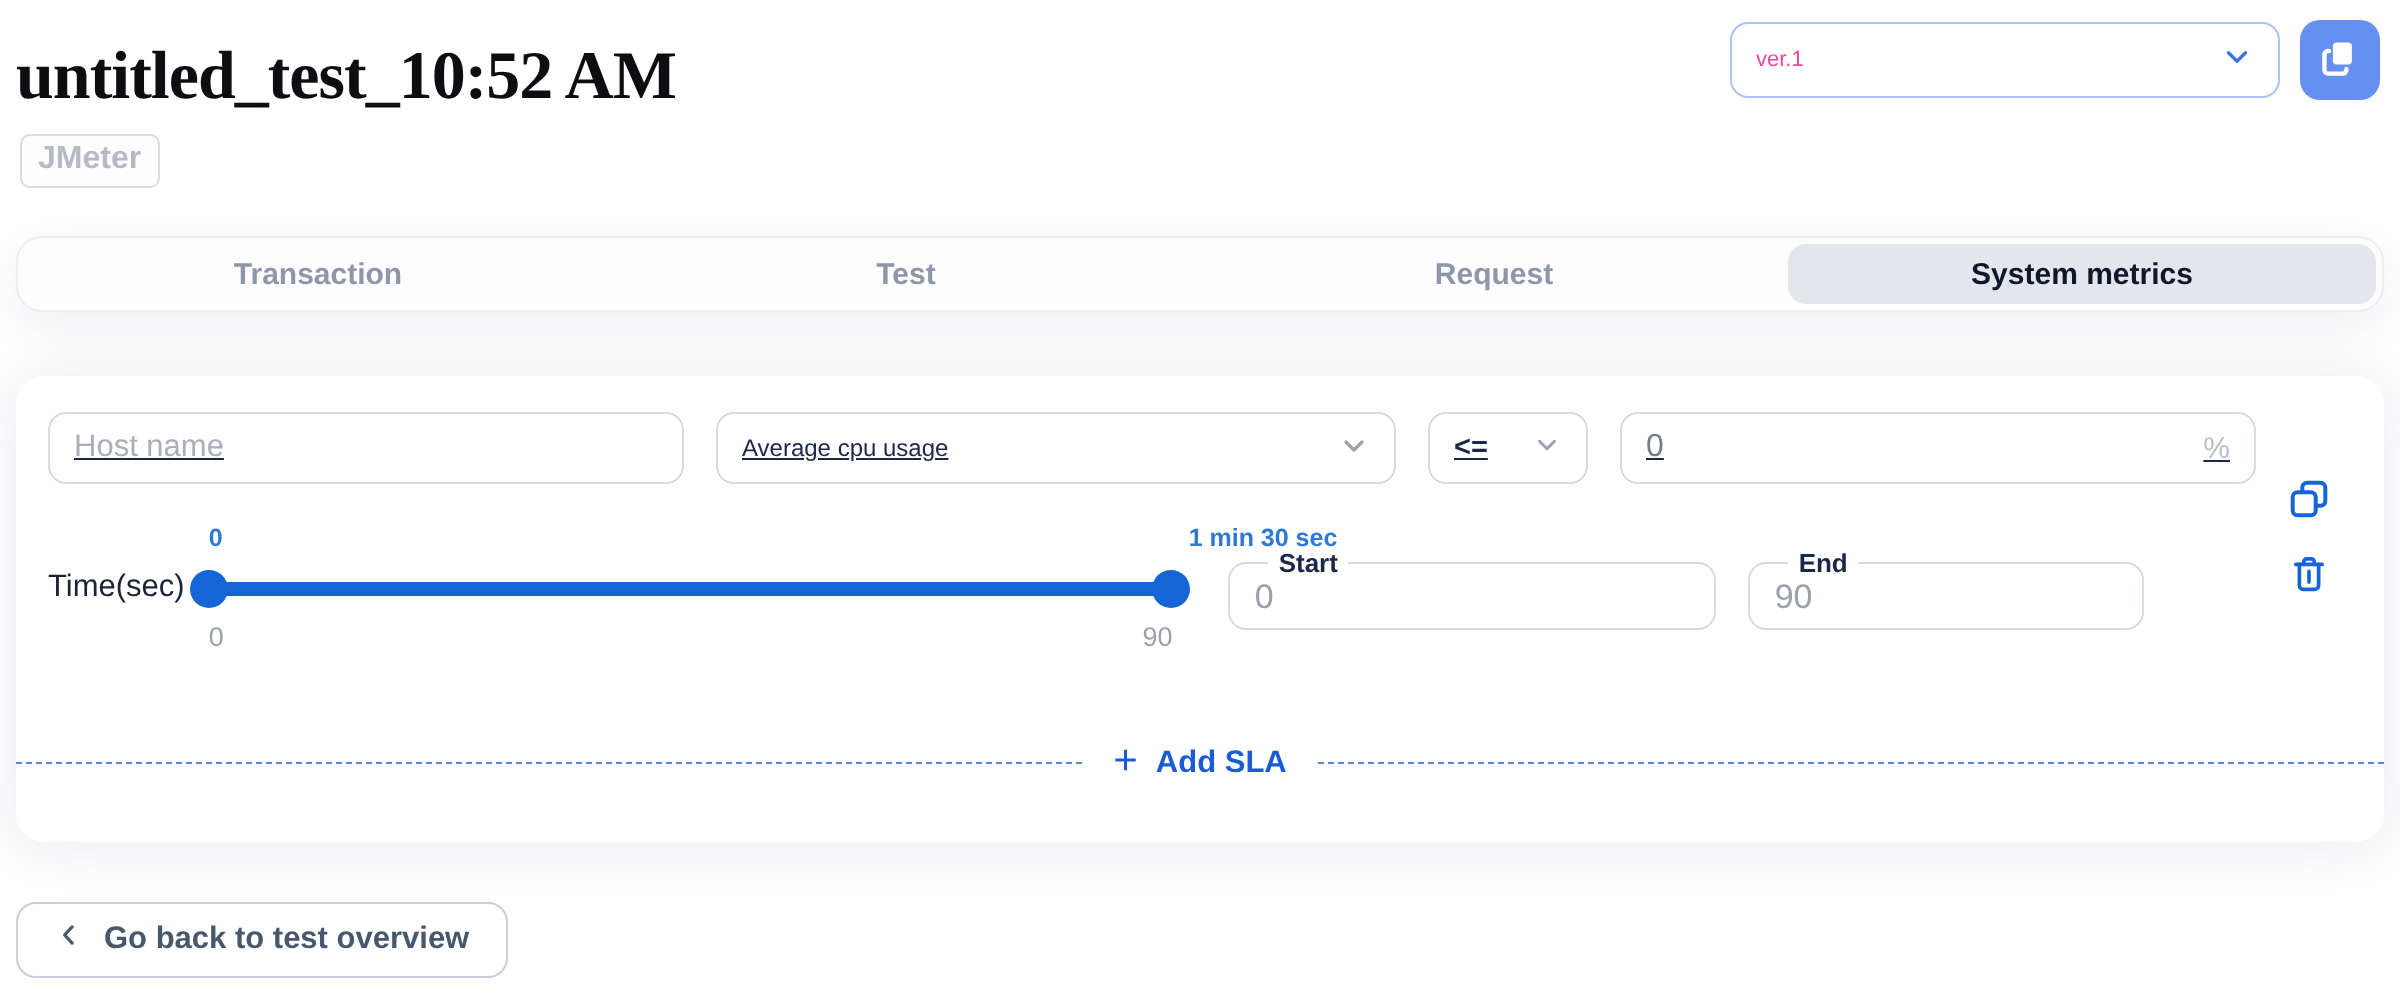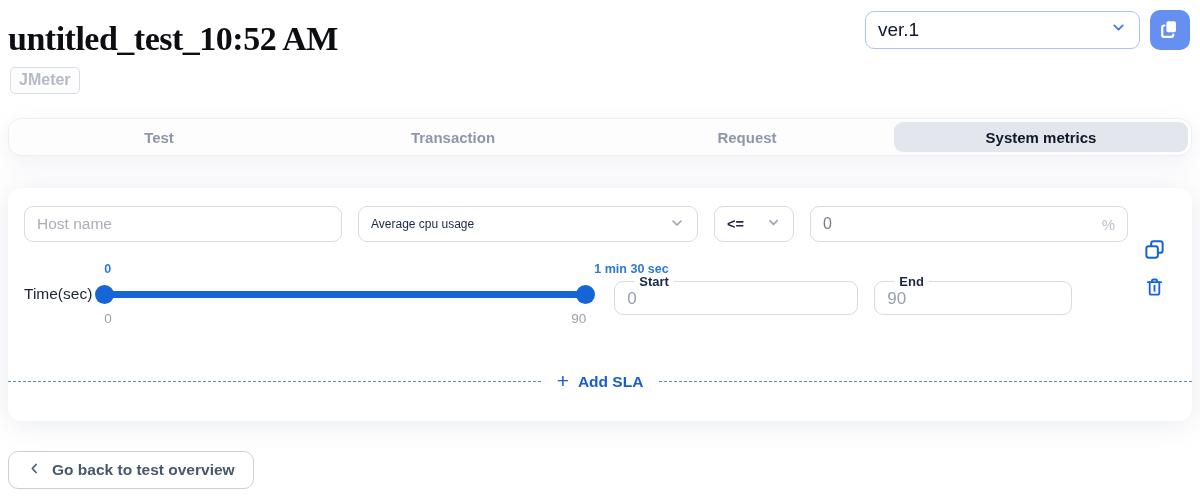--- a/index.html
+++ b/index.html
@@ -22,21 +22,21 @@
     display: inline-block; margin-top: 9px; margin-left: 2px;
     font-size: 16px; font-weight: 600; color: #b5bac4;
     border: 1px solid #d9dce3; border-radius: 5px;
     padding: 3px 8px 4px; background: #fdfdfe;
   }
   .header-right { position: absolute; top: 10px; right: 2px; display: flex; align-items: center; gap: 10px; }
   .version-select {
     width: 275px; height: 38px; background: #fff;
     border: 1.5px solid #abc3f8; border-radius: 9px;
     display: flex; align-items: center; padding: 0 12px;
-    font-size: 19px; color: #0f172a; cursor: pointer;
+    font-size: 11px; color: #ec4899; cursor: pointer;
   }
   .version-select .chev { margin-left: auto; }
   .copy-btn {
     width: 40px; height: 40px; border: none; border-radius: 10px;
     background: #6590f2; display: flex; align-items: center; justify-content: center;
     cursor: pointer;
   }
 
   
   .tabbar {
@@ -52,21 +52,21 @@
   }
   .tab.active { background: #e3e6ec; color: #0f172a; font-weight: 700; }
 
   
   .sla-card {
     margin-top: 32px; background: #fff; border-radius: 14px;
     box-shadow: 0 2px 30px rgba(140,152,175,0.20);
     padding: 18px 0 30px; position: relative;
   }
   .row-pad { padding: 0 16px; }
-  .form-row { display: flex; gap: 16px; }
+  .form-row { display: flex; gap: 16px; text-decoration: underline; }
   .text-input, .select-box, .suffix-input {
     height: 36px; border: 1px solid #d7dbe2; border-radius: 9px; background: #fff;
     display: flex; align-items: center; padding: 0 12px;
   }
   .text-input input {
     border: none; outline: none; width: 100%; font-size: 15.5px;
     font-family: inherit; color: #3c465a; background: transparent;
   }
   .text-input input::placeholder { color: #a9aeb9; }
   .host-input { width: 318px; }
@@ -164,22 +164,22 @@
               <path d="M10 3.5h6.6c1 0 1.9.8 1.9 1.9v8.2c0 1-.8 1.9-1.9 1.9H10c-1 0-1.9-.8-1.9-1.9V5.4c0-1 .9-1.9 1.9-1.9z" fill="#ffffff"></path>
               <path d="M6 8.2h-.6c-1 0-1.9.8-1.9 1.9v8.5c0 1 .8 1.9 1.9 1.9h8.2c1 0 1.9-.8 1.9-1.9v-.6" fill="none" stroke="#ffffff" stroke-width="2.4" stroke-linecap="round"></path>
             </svg>
         </span>
       </button>
     </div>
   </div>
 
   
   <div class="tabbar">
+    <div class="tab">Transaction</div>
     <div class="tab">Test</div>
-    <div class="tab">Transaction</div>
     <div class="tab">Request</div>
     <div class="tab active">System metrics</div>
   </div>
 
   
   <div class="sla-card">
 
     <div class="form-row row-pad">
       <div class="text-input host-input">
         <input type="text" placeholder="Host name" style="">

